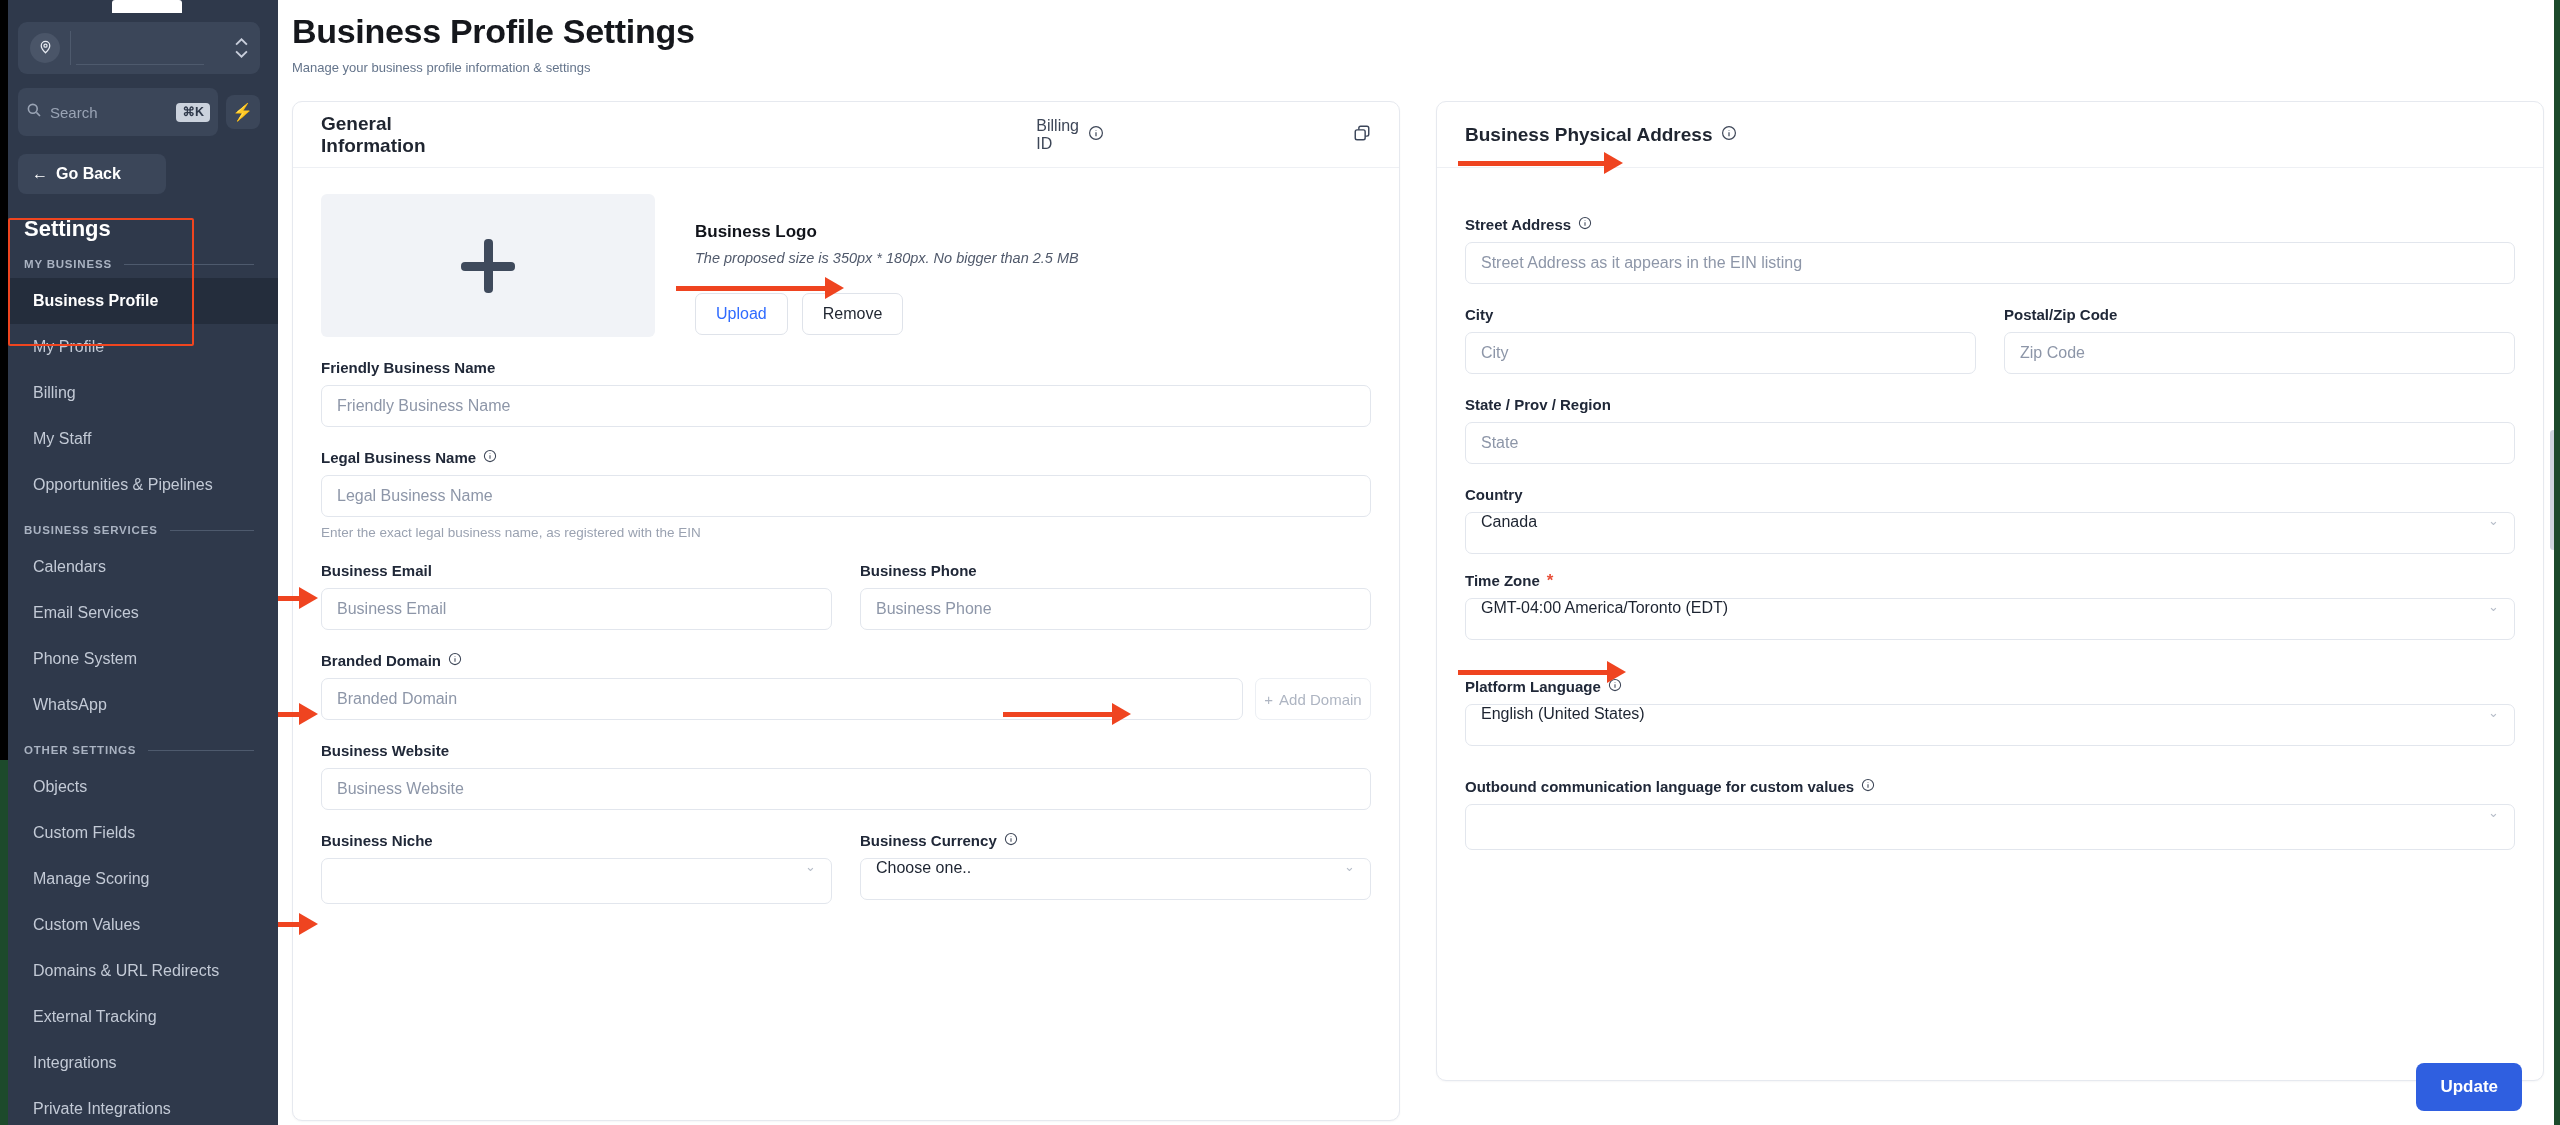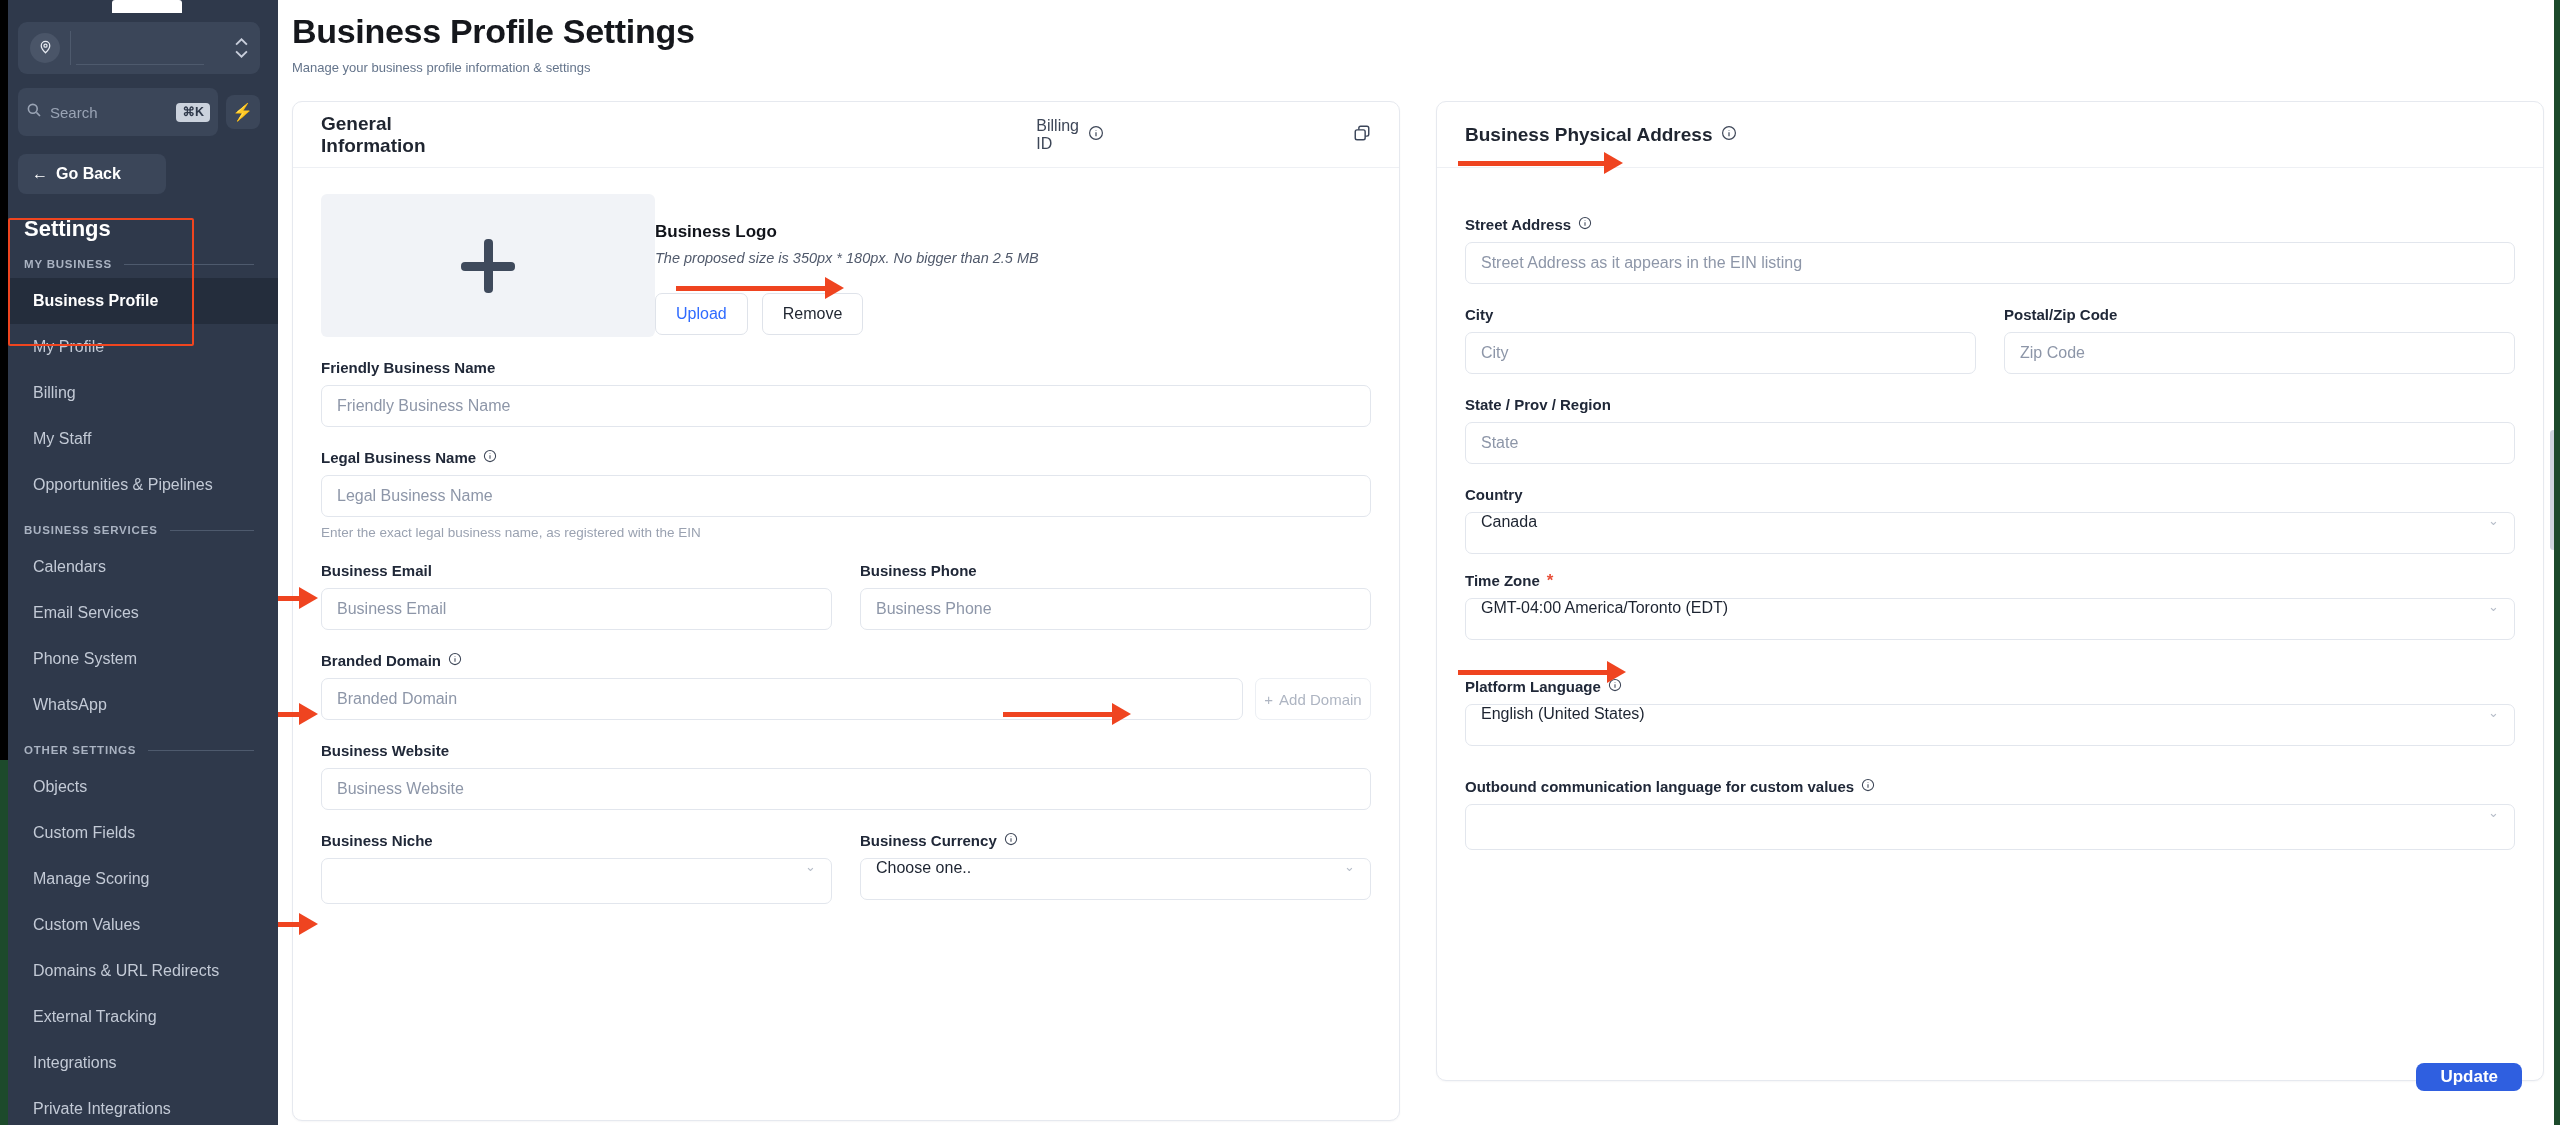--- a/index.html
+++ b/index.html
@@ -96,21 +96,21 @@
     border-bottom: 1px solid #eef0f4;
   }
   .card-head-title { font-size: 19px; font-weight: 600; color: #1f2530; }
   .locid-wrap { display: flex; align-items: center; gap: 9px; margin-left: 570px; }
   .locid-label { font-size: 16px; color: #3d4657; }
   .copy-ico { margin-left: 240px; }
 
   .card-body { padding: 26px 28px 0 28px; }
 
   
-  .logo-row { display: flex; align-items: flex-start; }
+  .logo-row { display: flex; gap: 40px; align-items: flex-start; }
   .logo-box {
     width: 334px; height: 143px; background: #f1f3f7; border-radius: 6px;
     display: flex; align-items: center; justify-content: center;
   }
   .plus { width: 54px; height: 54px; position: relative; }
   .plus::before, .plus::after {
     content: ""; position: absolute; background: #3f4a5c; border-radius: 4px;
   }
   .plus::before { left: 23px; top: 0; width: 9px; height: 54px; }
   .plus::after { top: 23px; left: 0; height: 9px; width: 54px; }
@@ -149,21 +149,21 @@
   .domain-row { display: flex; gap: 12px; align-items: center; }
   .domain-row .input { flex: 1; }
   .btn-add {
     height: 42px; width: 116px; border: 1px solid #eceff4; border-radius: 7px;
     background: #fff; display: flex; align-items: center; justify-content: center;
     gap: 6px; font-size: 15px; color: #aeb5c2;
   }
 
   .update-wrap { position: absolute; right: 38px; top: 1063px; }
   .btn-primary {
-    height: 28px; padding: 0 24px; background: #2f5fe0; color: #fff;
+    height: 48px; padding: 0 24px; background: #2f5fe0; color: #fff;
     border-radius: 8px; font-size: 17px; font-weight: 600;
     display: flex; align-items: center; justify-content: center;
   }
 
   
   .arrow { position: absolute; height: 0; pointer-events: none; }
   .arrow .shaft { position: absolute; height: 5px; background: #ef4420; top: -2px; left: 0; }
   .arrow .head {
     position: absolute; top: -11px; width: 0; height: 0;
     border-top: 11px solid transparent; border-bottom: 11px solid transparent;

